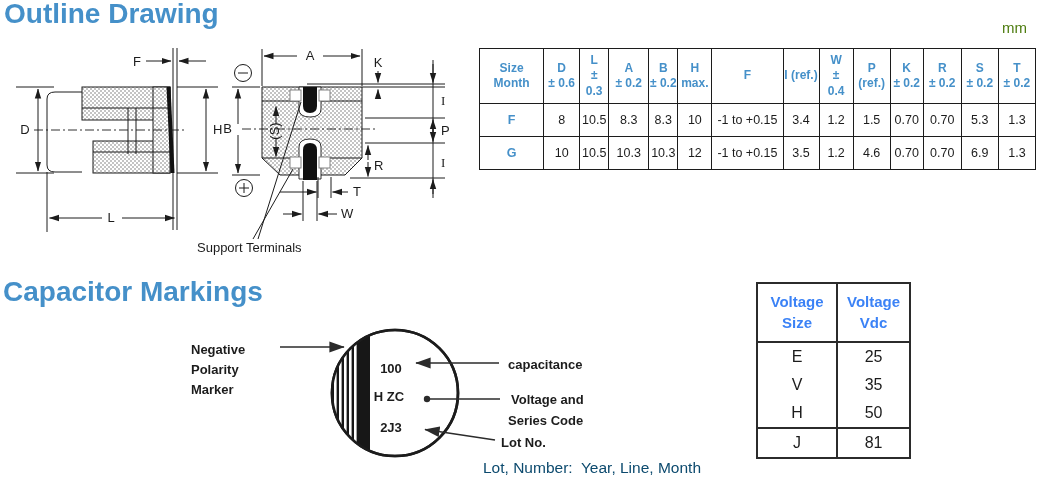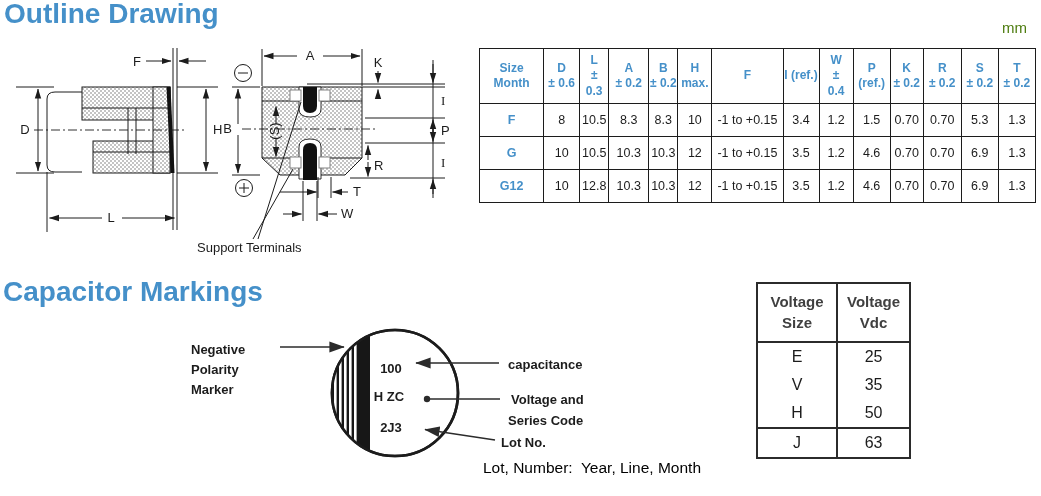--- a/index.html
+++ b/index.html
@@ -13,27 +13,27 @@
   
   #dim-table{position:absolute;left:479px;top:48px;border-collapse:collapse;table-layout:fixed;width:557px;background:#fff;}
   #dim-table th,#dim-table td{border:1.4px solid #1c1c1c;text-align:center;vertical-align:middle;padding:0;}
   #dim-table th{color:#4590c9;font-weight:bold;height:54px;font-size:12px;line-height:1.28;}
   #dim-table td{height:32px;font-size:12.5px;color:#1c1c1c;white-space:nowrap;}
   #dim-table td.size{color:#4590c9;font-weight:bold;}
 
   
   #volt-table{position:absolute;left:756px;top:282px;border-collapse:collapse;width:155px;background:#fff;}
   #volt-table th,#volt-table td{border:2px solid #2b2b2b;text-align:center;padding:0;}
-  #volt-table th{color:#404040;font-weight:bold;font-size:15px;height:57px;line-height:1.35;}
+  #volt-table th{color:#3b82f6;font-weight:bold;font-size:15px;height:57px;line-height:1.35;}
   #volt-table td{font-size:16px;color:#1c1c1c;}
   #volt-table td.grp div{line-height:28px;}
   #volt-table td.grp{height:84px;}
   #volt-table tr.last td{height:28px;}
 
-  #lot-note{position:absolute;left:483px;top:459px;font-size:15.5px;color:#000000;white-space:pre;}
+  #lot-note{position:absolute;left:483px;top:459px;font-size:15.5px;color:#0c4a6e;white-space:pre;}
 
   svg{position:absolute;}
   #outline-svg{left:10px;top:40px;}
   #markings-svg{left:178px;top:326px;}
   .dl{stroke:#1c1c1c;stroke-width:1;fill:none;}
   .cl{stroke:#1c1c1c;stroke-width:0.9;fill:none;stroke-dasharray:9 3 2 3;}
   .hatchshape{fill:url(#hatch);stroke:#1c1c1c;stroke-width:1;}
   text{fill:#1c1c1c;font-family:"Liberation Sans",sans-serif;font-size:13px;}
   text.serif{font-family:"Liberation Serif",serif;}
   text.bold{font-weight:bold;}
@@ -284,36 +284,20 @@
       <td>12</td>
       <td>-1  to +0.15</td>
       <td>3.5</td>
       <td>1.2</td>
       <td>4.6</td>
       <td>0.70</td>
       <td>0.70</td>
       <td>6.9</td>
       <td>1.3</td>
     </tr>
-    <tr>
-      <td class="size">G12</td>
-      <td>10</td>
-      <td>12.8</td>
-      <td>10.3</td>
-      <td>10.3</td>
-      <td>12</td>
-      <td>-1  to +0.15</td>
-      <td>3.5</td>
-      <td>1.2</td>
-      <td>4.6</td>
-      <td>0.70</td>
-      <td>0.70</td>
-      <td>6.9</td>
-      <td>1.3</td>
-    </tr>
   </tbody>
 </table>
 
 <div class="sec-title" id="markings-title">Capacitor Markings</div>
 
 <svg id="markings-svg" width="480" height="152" viewBox="0 0 480 152">
   <defs>
     <clipPath id="circ-clip">
         <circle cx="217" cy="67" r="63"></circle>
       </clipPath>
@@ -375,18 +359,18 @@
         <div>H</div>
       </td>
       <td class="grp">
         <div>25</div>
         <div>35</div>
         <div>50</div>
       </td>
     </tr>
     <tr class="last">
       <td>J</td>
-      <td>63</td>
+      <td>81</td>
     </tr>
   </tbody>
 </table>
 
 <div id="lot-note">Lot, Number:  Year, Line, Month</div>
 
 </body></html>

